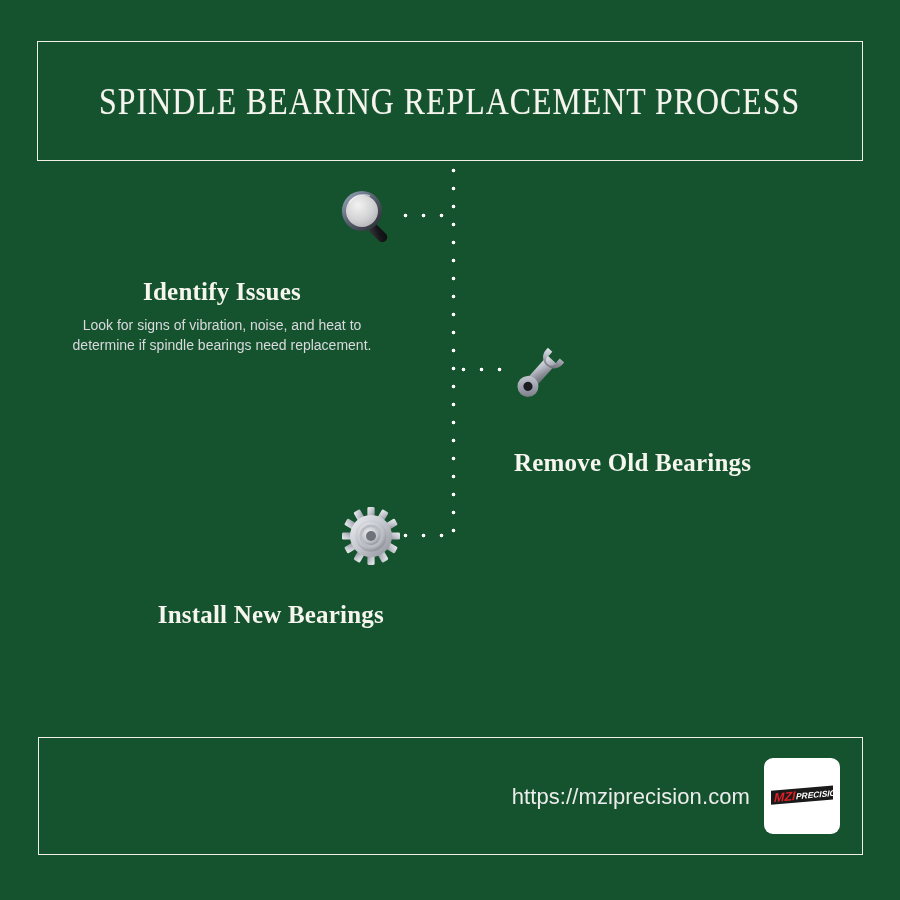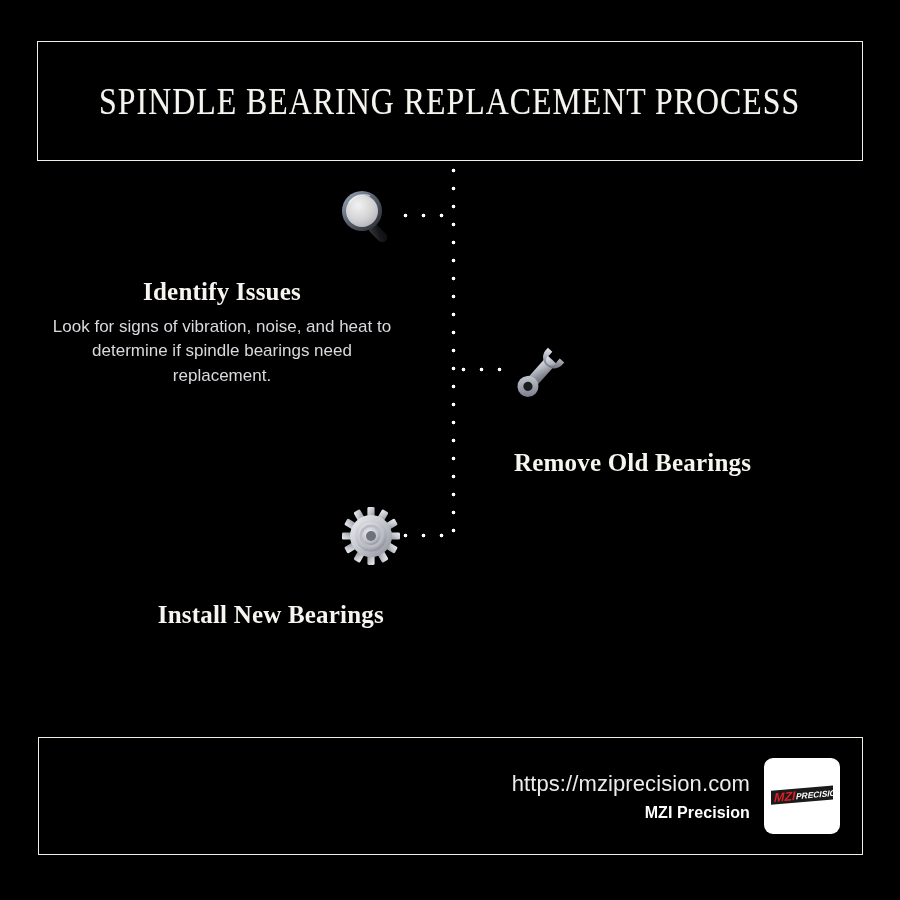--- a/index.html
+++ b/index.html
@@ -4,21 +4,21 @@
 <style>
   html, body {
     margin: 0;
     padding: 0;
     background: #13131d;
   }
   .page {
     position: relative;
     width: 900px;
     height: 900px;
-    background: #000000;
+    background: #14532d;
     overflow: hidden;
     font-family: "Liberation Sans", sans-serif;
   }
 
   
   .title-box {
     position: absolute;
     left: 37px;
     top: 41px;
     width: 826px;
@@ -70,21 +70,21 @@
     font-family: "Liberation Serif", "DejaVu Serif", serif;
     font-weight: bold;
     font-size: 25px;
     color: #f7f5ef;
     letter-spacing: 0.2px;
     margin: 0;
     line-height: 1.1;
   }
   .step-body {
     font-family: "Liberation Sans", sans-serif;
-    font-size: 17px;
+    font-size: 14px;
     line-height: 1.45;
     color: #d9d9de;
     margin: 9px 0 0 0;
     font-weight: 400;
   }
 
   .step-1 { left: 52px; top: 278px; width: 340px; text-align: center; }
   .step-2 { left: 514px; top: 449px; width: 350px; text-align: left; }
   .step-3 { left: 44px; top: 601px; width: 340px; text-align: right; }
 
@@ -251,21 +251,20 @@
   </div>
 
   <div class="step step-3">
     <p class="step-head">Install New Bearings</p>
   </div>
 
   <div class="footer-box">
     <div class="footer-inner">
       <div class="footer-text">
         <div class="footer-url">https://mziprecision.com</div>
-        <div class="footer-brand">MZI Precision</div>
       </div>
       <div class="logo-tile">
         <svg width="66" height="30" viewBox="0 0 66 30">
           <g transform="skewY(-5) translate(0,3)">
             <rect x="2" y="7" width="62" height="14" fill="#1a1a1a"></rect>
             <text x="5" y="18.4" font-family="'Liberation Sans', sans-serif" font-size="12.5" font-weight="bold" font-style="italic" fill="#e01f26">MZI</text>
             <text x="27" y="17.6" font-family="'Liberation Sans', sans-serif" font-size="8.4" font-weight="bold" font-style="italic" fill="#ffffff">PRECISION</text>
           </g>
         </svg>
       </div>

